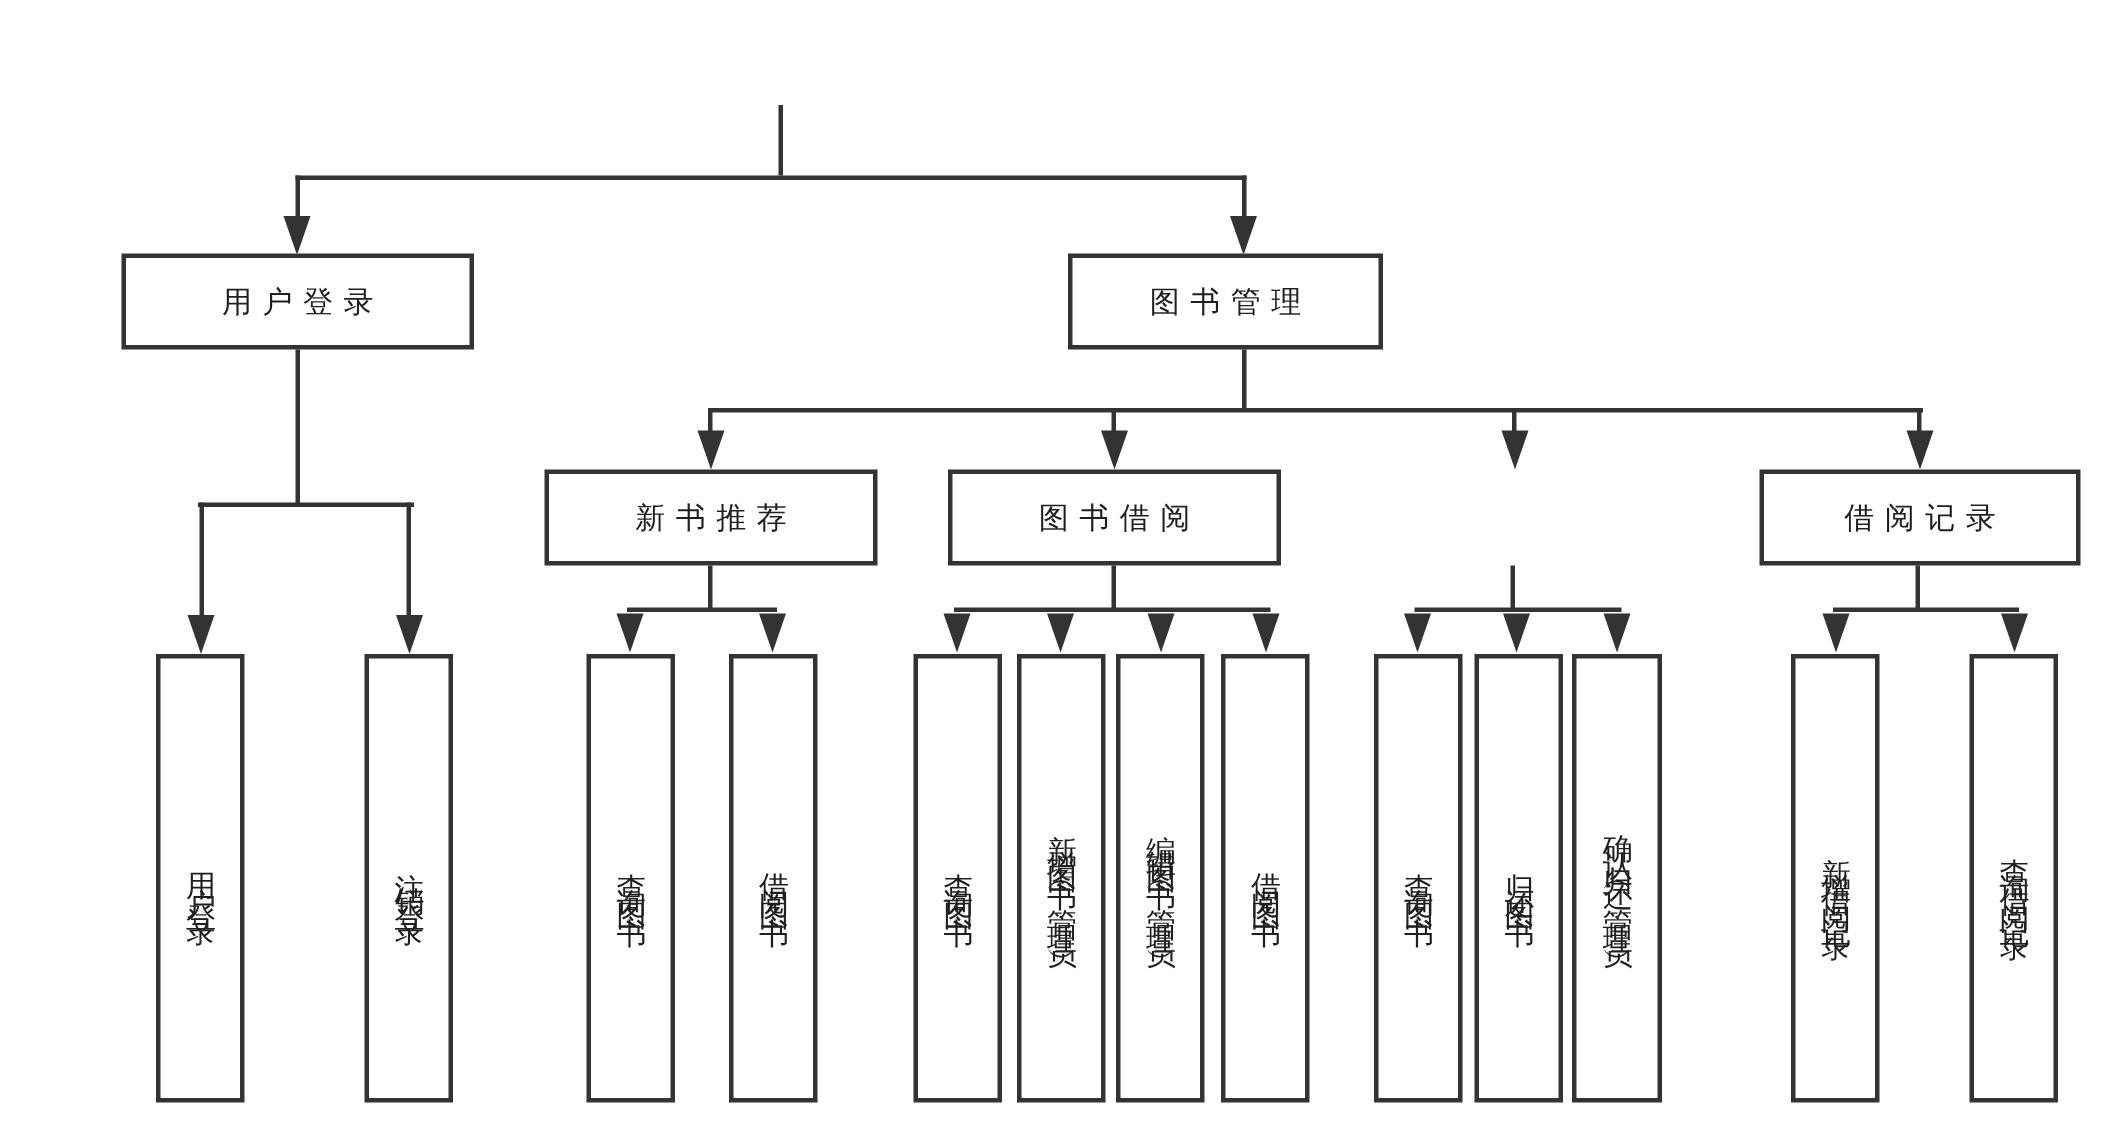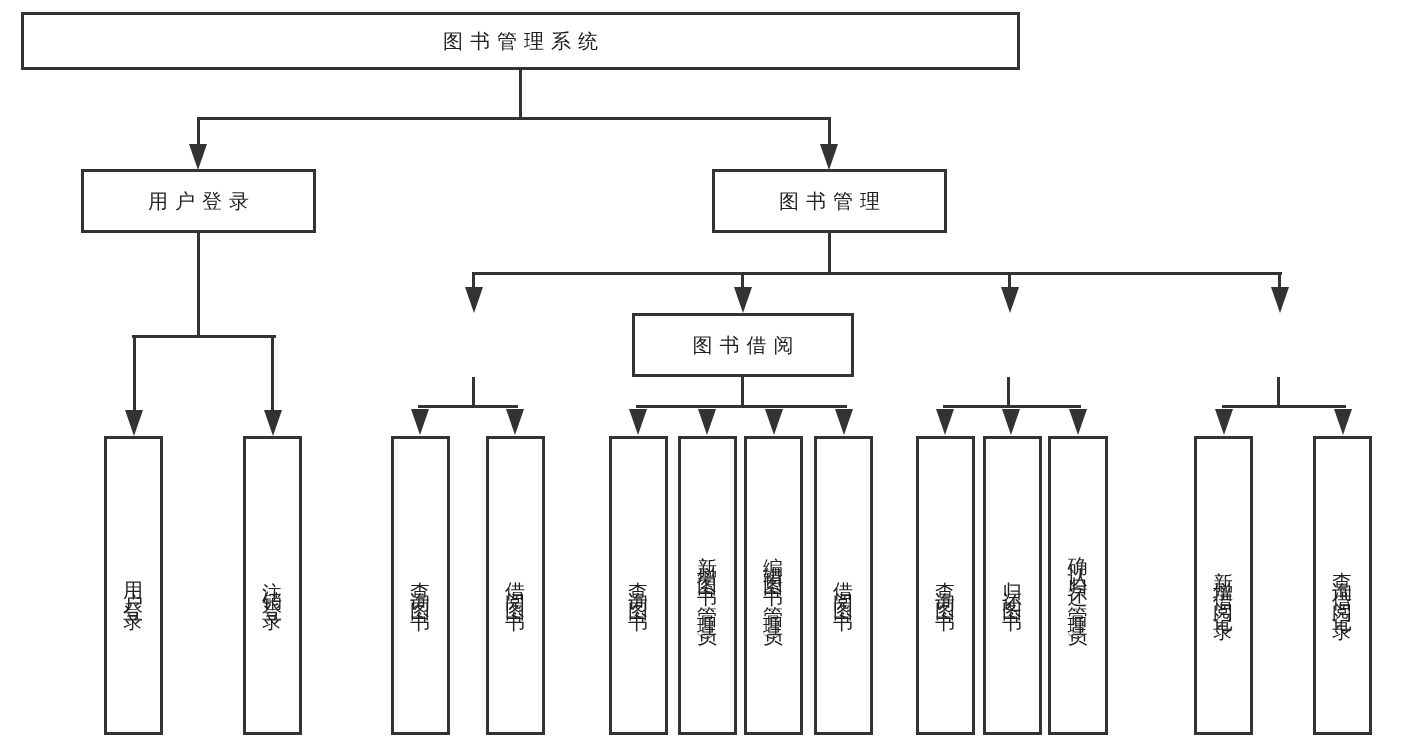--- a/index.html
+++ b/index.html
@@ -60,35 +60,32 @@
     color: var(--watermark);
     white-space: nowrap;
     z-index: 5;
   }
 </style>
 </head>
 <body>
 
 <div class="canvas">
 
-  <div class="box" style="left:21px;top:12px;width:999px;height:58px">
-    <span class="lbl">图书管理系统</span>
-  </div>
 
   <div class="vline" style="left:519px;top:70px;height:47px"></div>
   <div class="hline" style="left:197px;top:117px;width:634px"></div>
   <div class="vline" style="left:197px;top:117px;height:30px"></div>
   <div class="arrow" style="left:189px;top:144px"></div>
   <div class="vline" style="left:828px;top:117px;height:30px"></div>
   <div class="arrow" style="left:820px;top:144px"></div>
 
   <div class="box" style="left:81px;top:169px;width:235px;height:64px">
     <span class="lbl">用户登录</span>
   </div>
-  <div class="box" style="left:712px;top:169px;width:235px;height:64px">
+  <div class="box" style="left:712px;top:169px;width:210px;height:64px">
     <span class="lbl">图书管理</span>
   </div>
 
   <div class="vline" style="left:197px;top:233px;height:104px"></div>
   <div class="hline" style="left:132px;top:335px;width:144px"></div>
   <div class="vline" style="left:133px;top:335px;height:78px"></div>
   <div class="arrow" style="left:125px;top:410px"></div>
   <div class="vline" style="left:271px;top:335px;height:78px"></div>
   <div class="arrow" style="left:264px;top:410px"></div>
 
@@ -96,22 +93,28 @@
   <div class="hline" style="left:472px;top:272px;width:810px"></div>
   <div class="vline" style="left:472px;top:272px;height:18px"></div>
   <div class="arrow" style="left:465px;top:287px"></div>
   <div class="vline" style="left:741px;top:272px;height:18px"></div>
   <div class="arrow" style="left:734px;top:287px"></div>
   <div class="vline" style="left:1008px;top:272px;height:18px"></div>
   <div class="arrow" style="left:1001px;top:287px"></div>
   <div class="vline" style="left:1278px;top:272px;height:18px"></div>
   <div class="arrow" style="left:1271px;top:287px"></div>
 
+  <div class="box" style="left:363px;top:313px;width:222px;height:64px">
+    <span class="lbl">新书推荐</span>
+  </div>
   <div class="box" style="left:632px;top:313px;width:222px;height:64px">
     <span class="lbl">图书借阅</span>
+  </div>
+  <div class="box" style="left:1173px;top:313px;width:214px;height:64px">
+    <span class="lbl">借阅记录</span>
   </div>
 
   <div class="vline" style="left:472px;top:377px;height:31px"></div>
   <div class="hline" style="left:418px;top:405px;width:100px"></div>
   <div class="arrow" style="left:411px;top:409px"></div>
   <div class="arrow" style="left:506px;top:409px"></div>
 
   <div class="vline" style="left:741px;top:377px;height:31px"></div>
   <div class="hline" style="left:636px;top:405px;width:211px"></div>
   <div class="arrow" style="left:629px;top:409px"></div>

